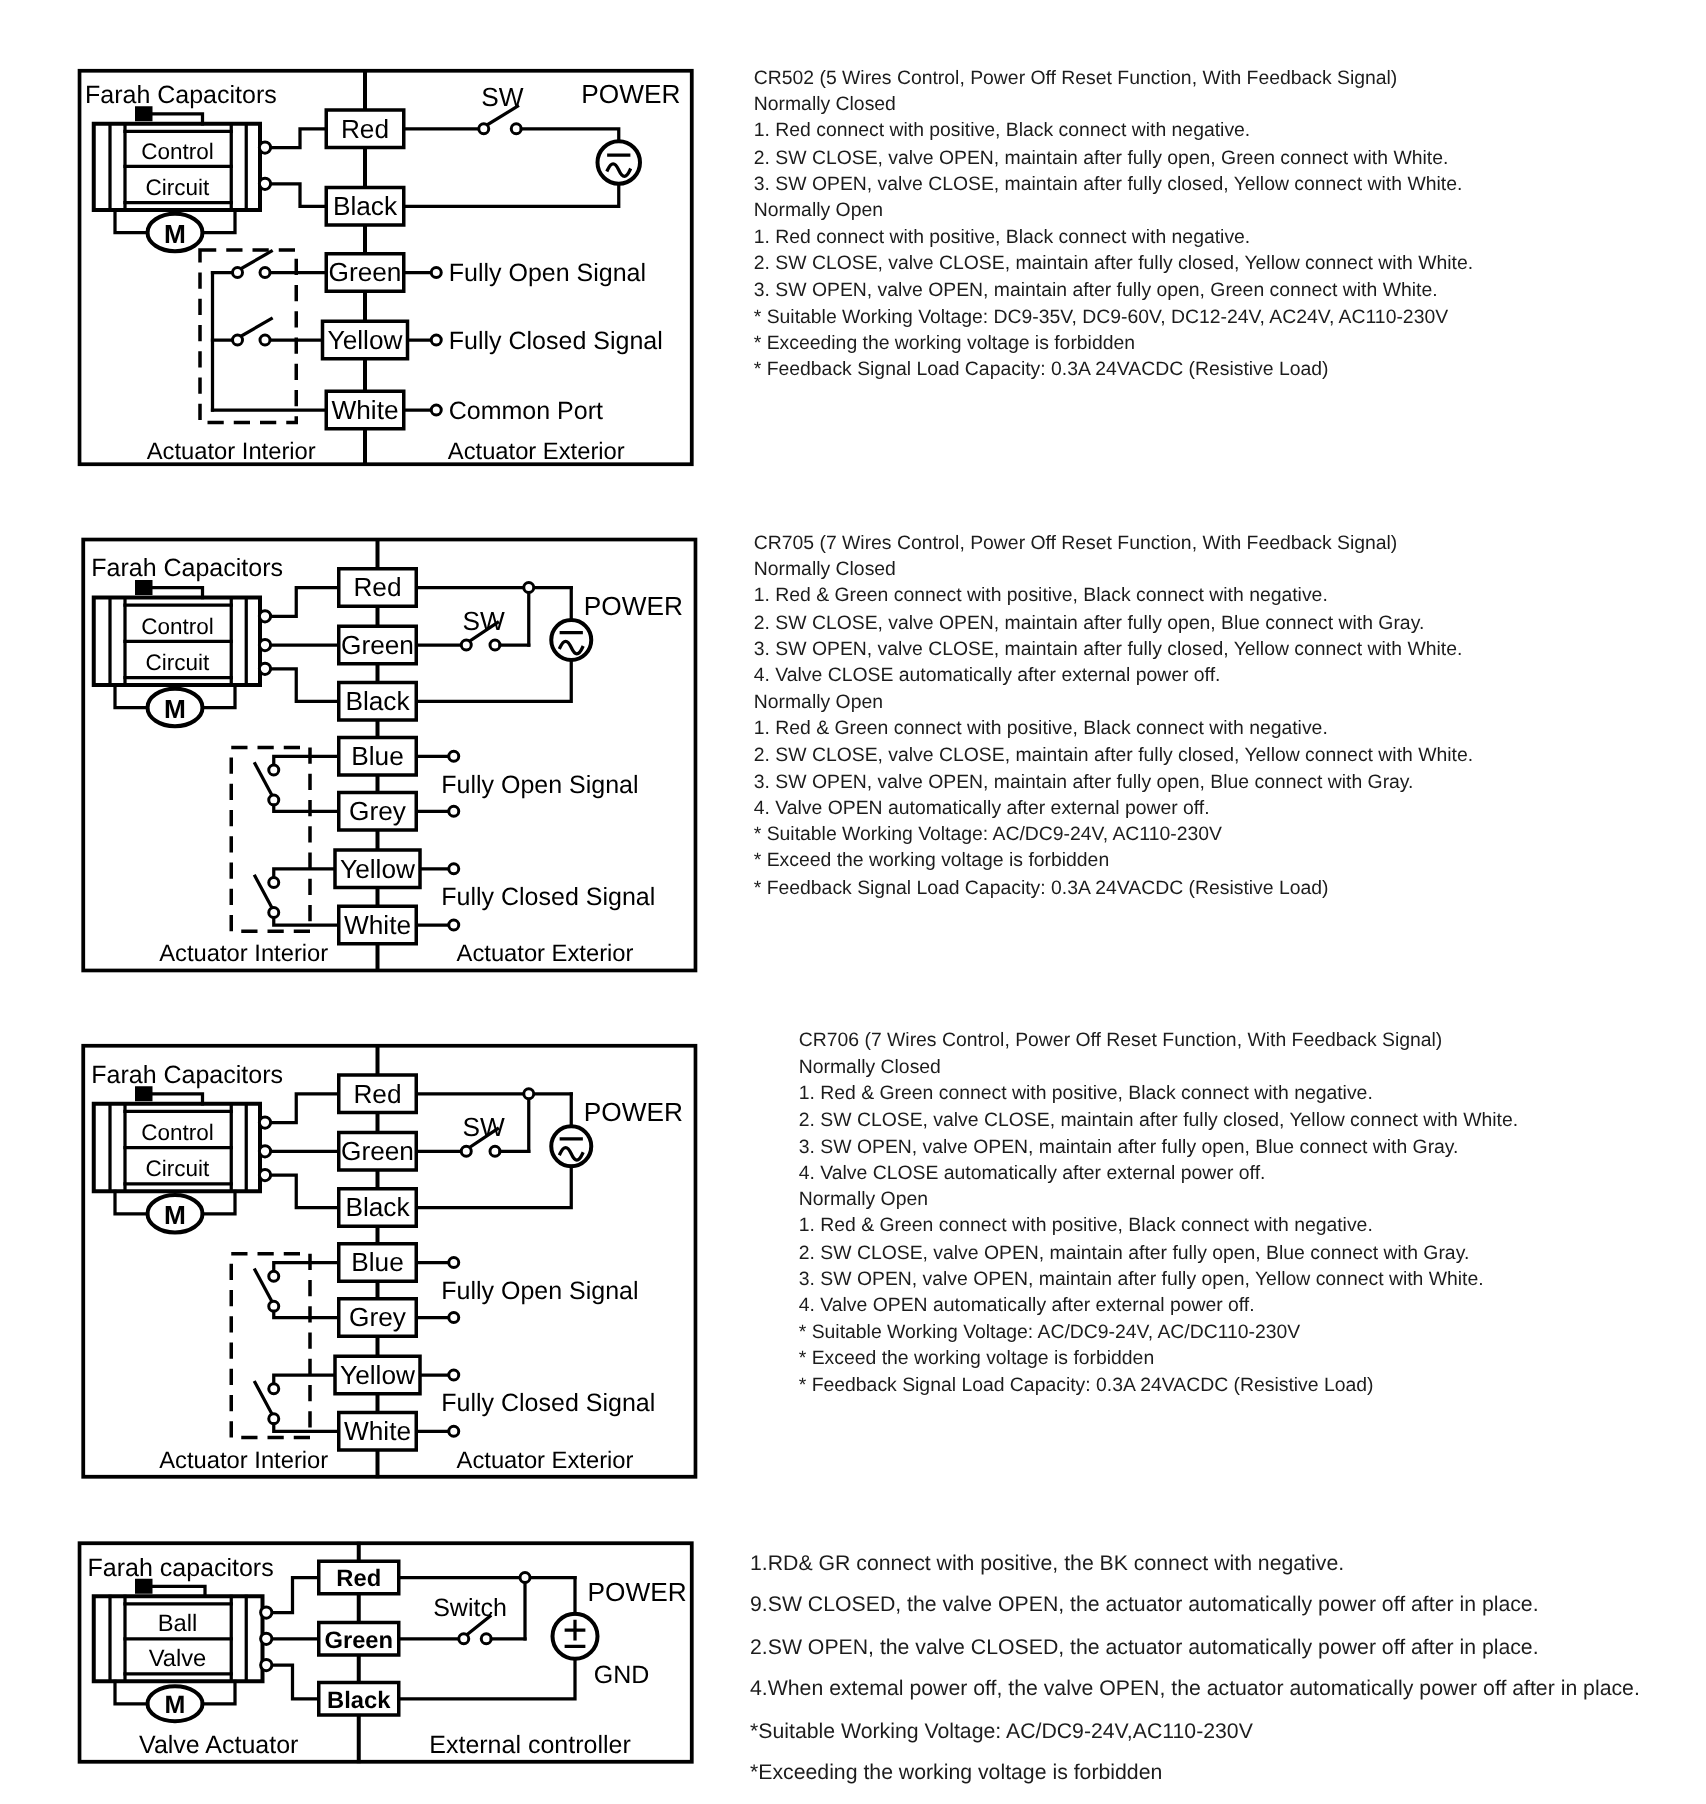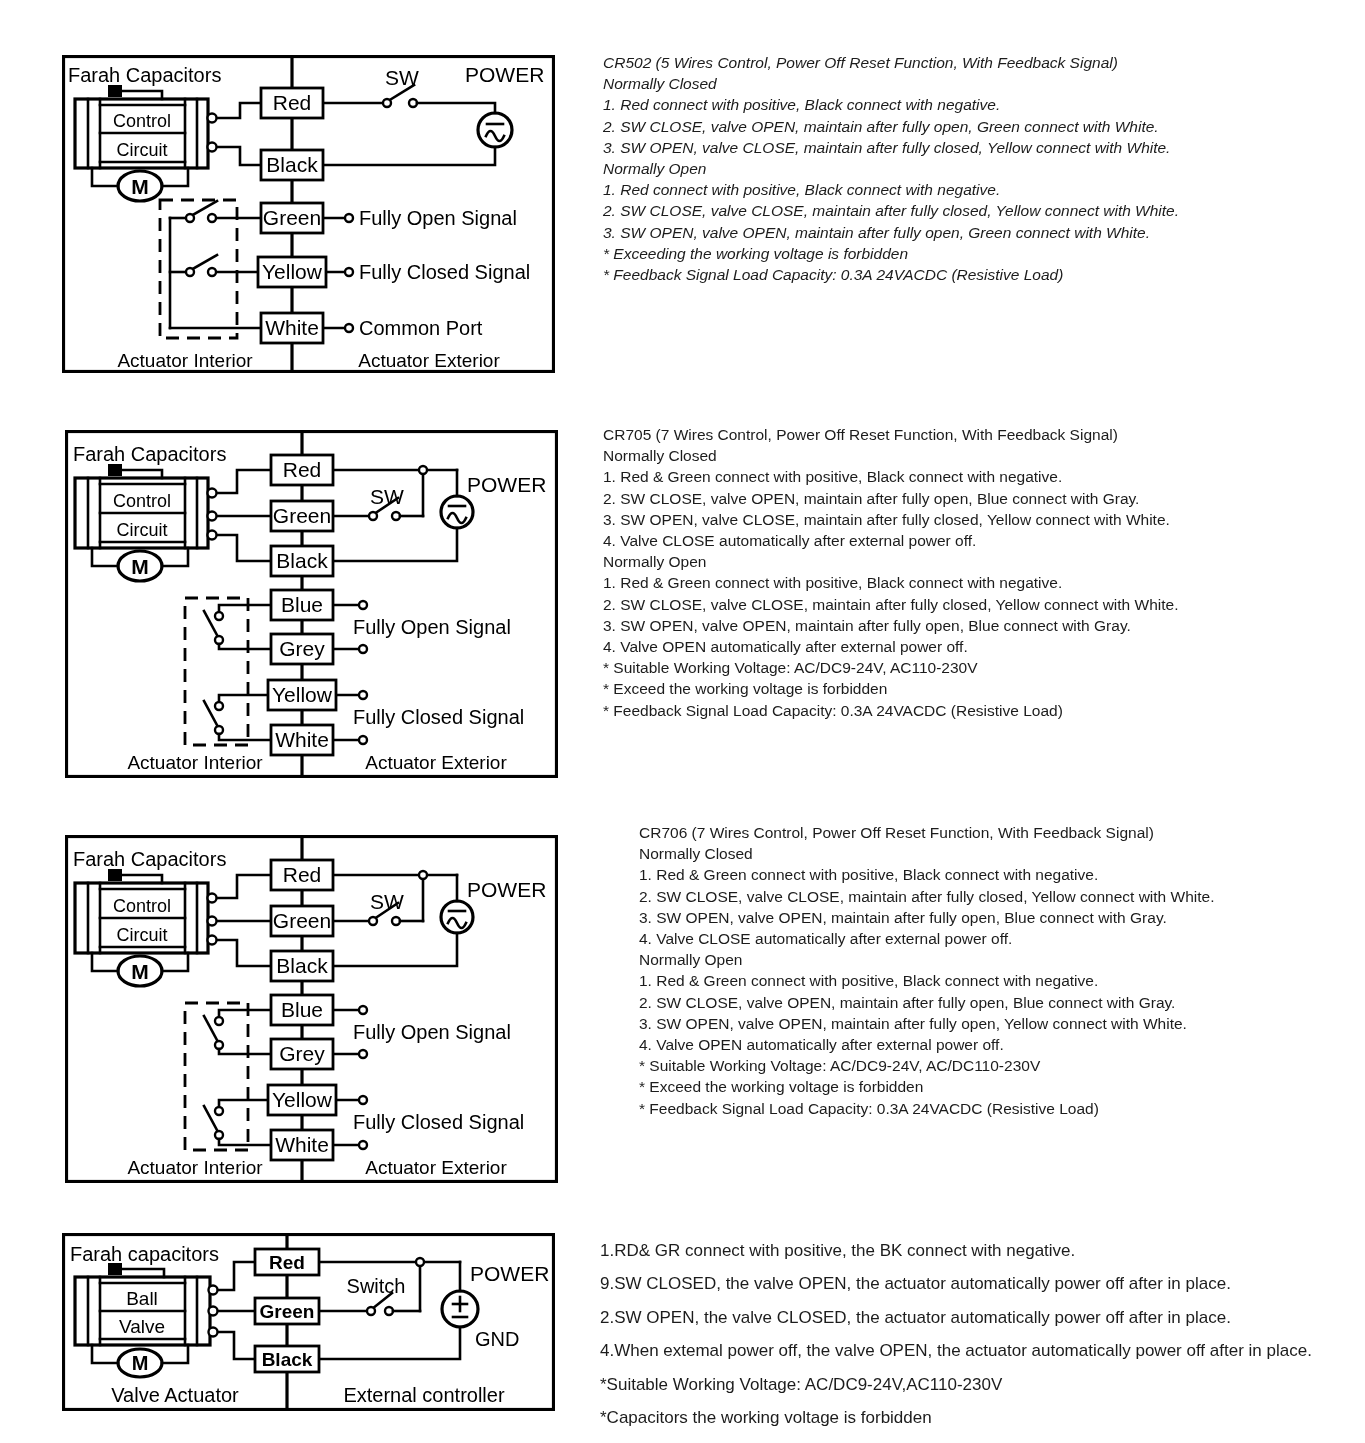--- a/index.html
+++ b/index.html
@@ -116,30 +116,31 @@
   <text class="t21 mid" x="340" y="30">SW</text>
   <text class="t21" x="403" y="27">POWER</text>
   <text class="t20" x="297" y="170">Fully Open Signal</text>
   <text class="t20" x="297" y="224">Fully Closed Signal</text>
   <text class="t20" x="297" y="280">Common Port</text>
   <text class="t19 mid" x="123" y="312">Actuator Interior</text>
   <text class="t19 mid" x="367" y="312">Actuator Exterior</text>
 </svg>
 </div>
 
-<div class="textcol" style="left:603px;top:52px;font-style:italic;">
+<div class="textcol" style="left:603px;top:52px;">
   <div>CR502 (5 Wires Control, Power Off Reset Function, With Feedback Signal)</div>
   <div>Normally Closed</div>
   <div>1. Red connect with positive, Black connect with negative.</div>
   <div>2. SW CLOSE, valve OPEN, maintain after fully open, Green connect with White.</div>
   <div>3. SW OPEN, valve CLOSE, maintain after fully closed, Yellow connect with White.</div>
   <div>Normally Open</div>
   <div>1. Red connect with positive, Black connect with negative.</div>
   <div>2. SW CLOSE, valve CLOSE, maintain after fully closed, Yellow connect with White.</div>
   <div>3. SW OPEN, valve OPEN, maintain after fully open, Green connect with White.</div>
+  <div>* Suitable Working Voltage: DC9-35V, DC9-60V, DC12-24V, AC24V, AC110-230V</div>
   <div>* Exceeding the working voltage is forbidden</div>
   <div>* Feedback Signal Load Capacity: 0.3A 24VACDC (Resistive Load)</div>
 </div>
 
 <div class="diagram" style="left:65px;top:430px;">
 <svg width="493" height="348" viewBox="0 0 493 348">
   <rect class="ln thick" x="1.5" y="1.5" width="490" height="345"></rect>
   <line class="ln thick" x1="237" y1="2" x2="237" y2="346"></line>
 
   <g>
@@ -465,14 +466,14 @@
   <text class="t20 mid" x="362" y="169">External controller</text>
 </svg>
 </div>
 
 <div class="textcol textcol4" style="left:600px;top:1234px;">
   <div>1.RD&amp; GR connect with positive, the BK connect with negative.</div>
   <div>9.SW CLOSED, the valve OPEN, the actuator automatically power off after in place.</div>
   <div>2.SW OPEN, the valve CLOSED, the actuator automatically power off after in place.</div>
   <div>4.When extemal power off, the valve OPEN, the actuator automatically power off after in place.</div>
   <div>*Suitable Working Voltage: AC/DC9-24V,AC110-230V</div>
-  <div>*Capacitors the working voltage is forbidden</div>
+  <div>*Exceeding the working voltage is forbidden</div>
 </div>
 
 </body></html>

